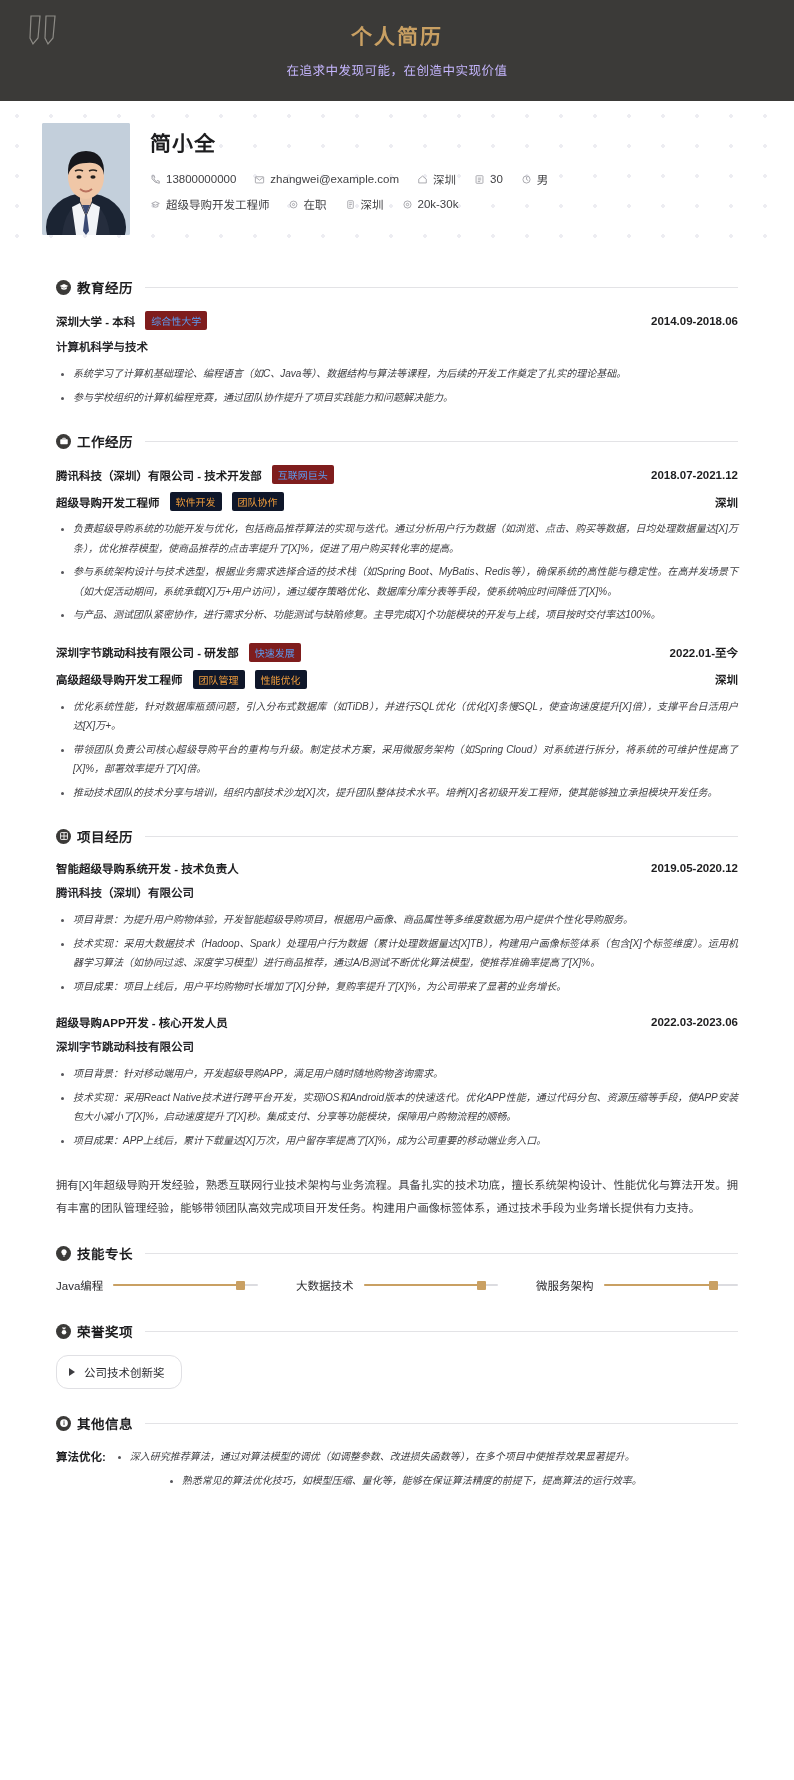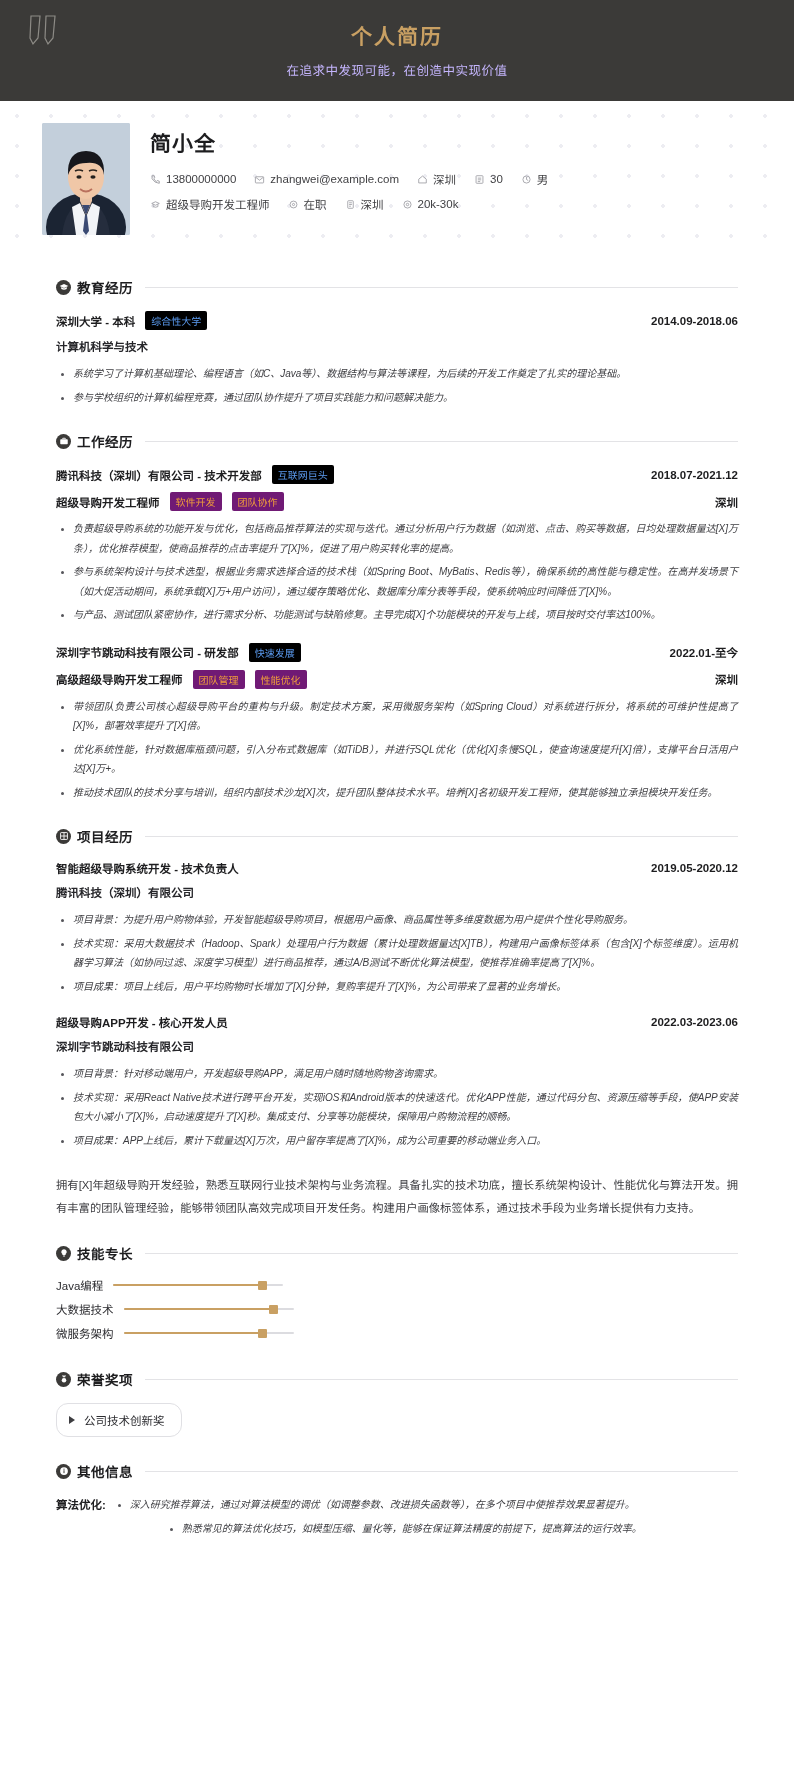--- a/index.html
+++ b/index.html
@@ -139,23 +139,23 @@
   }
   .tag {
     display:inline-block;
     font-size: 10px;
     padding: 2px 6px;
     border-radius: 2px;
     margin-left: 10px;
     font-weight: 400;
     white-space: nowrap;
   }
-  .tag-blue { background:#000000; color:#5b9bf0; }
+  .tag-blue { background:#7f1d1d; color:#5b9bf0; }
   .tag-orange { background:#fdf1e2; color:#e8a košik; }
-  .tag-orange { background:#701a75; color:#ee9c3c; }
+  .tag-orange { background:#0f172a; color:#ee9c3c; }
   .entry-sub {
     font-size: 11.5px;
     font-weight: 700;
     color: #26262a;
     margin-bottom: 10px;
   }
   ul.bullets {
     list-style: none;
     margin: 0;
     padding: 0;
@@ -183,21 +183,21 @@
   .summary-text {
     font-size: 11.3px;
     line-height: 2.0;
     color: #3c3c40;
     text-align: justify;
   }
 
   
   .skill-grid {
     display: grid;
-    grid-template-columns: 1fr;
+    grid-template-columns: 1fr 1fr 1fr;
     gap: 8px 38px;
     padding-bottom: 4px;
   }
   .skill {
     display: flex;
     align-items: center;
   }
   .skill-name {
     font-size: 11.5px;
     color: #2c2c30;
@@ -458,22 +458,22 @@
       <span class="tag tag-blue">快速发展</span>
       <span class="entry-right">2022.01-至今</span>
     </div>
     <div class="entry-line">
       <span class="entry-main">高级超级导购开发工程师</span>
       <span class="tag tag-orange">团队管理</span>
       <span class="tag tag-orange">性能优化</span>
       <span class="entry-right">深圳</span>
     </div>
     <ul class="bullets">
+      <li>优化系统性能，针对数据库瓶颈问题，引入分布式数据库（如TiDB），并进行SQL优化（优化[X]条慢SQL，使查询速度提升[X]倍），支撑平台日活用户达[X]万+。</li>
       <li>带领团队负责公司核心超级导购平台的重构与升级。制定技术方案，采用微服务架构（如Spring Cloud）对系统进行拆分，将系统的可维护性提高了[X]%，部署效率提升了[X]倍。</li>
-      <li>优化系统性能，针对数据库瓶颈问题，引入分布式数据库（如TiDB），并进行SQL优化（优化[X]条慢SQL，使查询速度提升[X]倍），支撑平台日活用户达[X]万+。</li>
       <li>推动技术团队的技术分享与培训，组织内部技术沙龙[X]次，提升团队整体技术水平。培养[X]名初级开发工程师，使其能够独立承担模块开发任务。</li>
     </ul>
   </div>
 </div>
 
 <div class="section">
   <div class="sec-head">
     <span class="sec-badge">
       <svg width="10" height="10" viewBox="0 0 16 16" fill="none" stroke="#ffffff" stroke-width="1.4">
         <rect x="2.5" y="2.5" width="11" height="11" rx="1"></rect>

